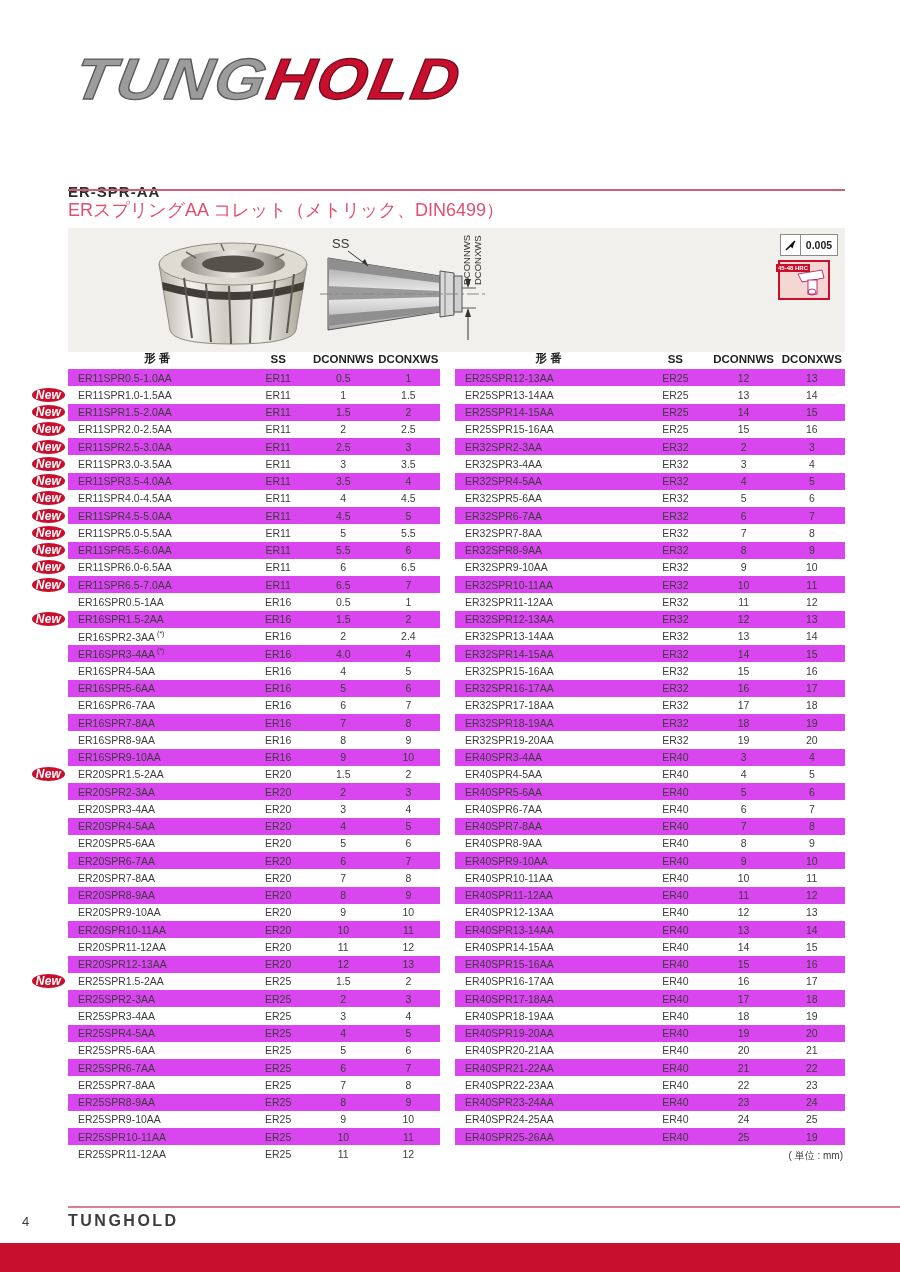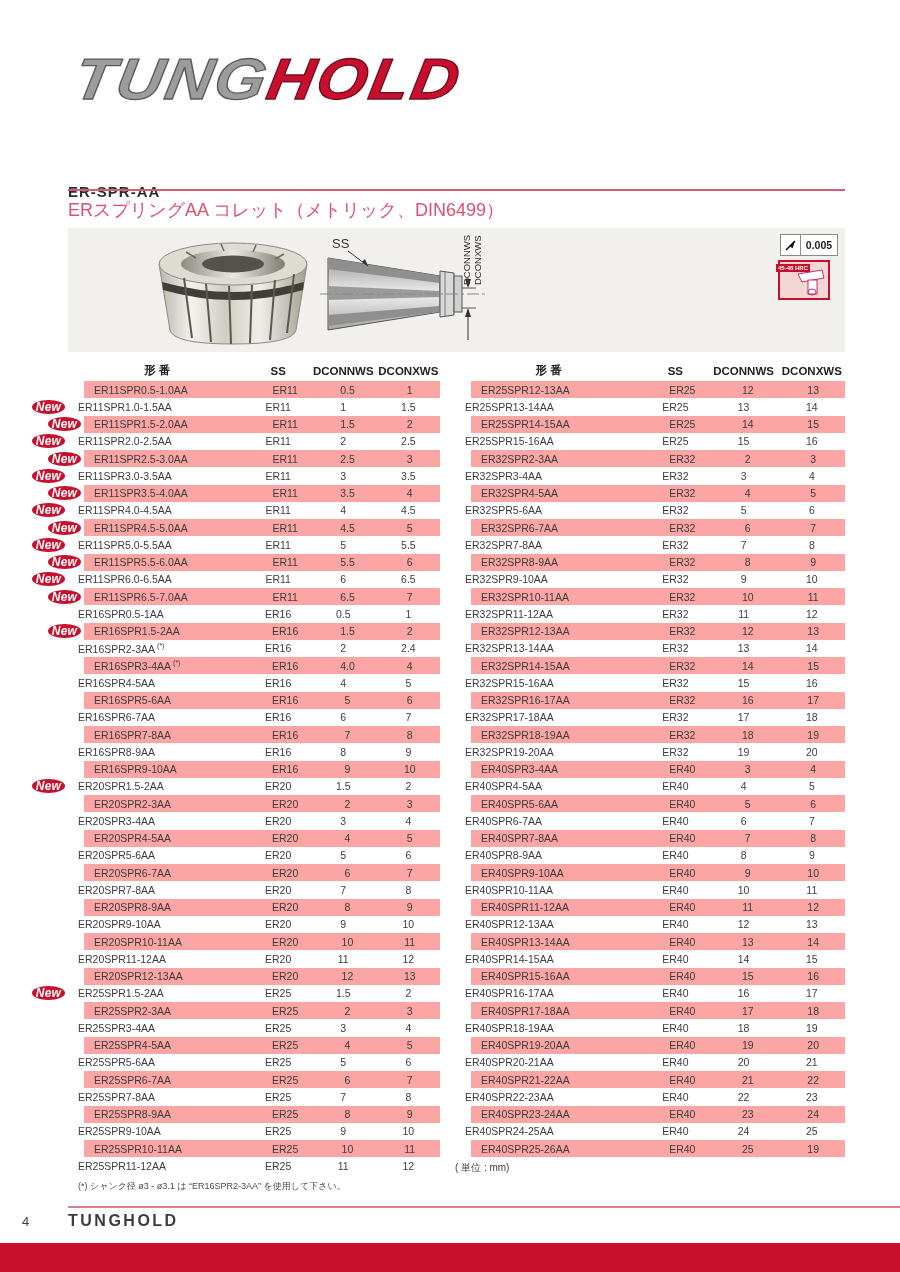--- a/index.html
+++ b/index.html
@@ -25,37 +25,37 @@
   .photo  { position:absolute; left:58px; top:2px; }
   .draw   { position:absolute; left:250px; top:0; }
   .tol-box { position:absolute; left:712px; top:6px; width:58px; height:22px; background:#fff; border:1px solid #8a8a8a; display:flex;font-weight:bold; }
   .tol-ico { width:20px; border-right:1px solid #8a8a8a; display:flex; align-items:center; justify-content:center; }
   .tol-val { flex:1; display:flex; align-items:center; justify-content:center; font-size:10.5px; color:#222; }
   .hrc-box { position:absolute; left:710px; top:32px; width:52px; height:40px; background:#f4d6d2; border:2px solid #c8102e; }
   .hrc-tag { position:absolute; left:-4px; top:2px; background:#c8102e; color:#fff; font-size:6px; font-weight:bold; padding:1px 2px; white-space:nowrap; }
   .hrc-sketch { position:absolute; right:2px; top:6px; }
 
   
-  .tables { position:absolute; left:68px; top:360px; width:777px; display:flex; gap:15px; align-items:flex-start; }
+  .tables { position:absolute; left:68px; top:348px; width:777px; display:flex; gap:15px; align-items:flex-start; }
   .tcol-left  { width:372px; }
   .tcol-right { width:390px; }
   .t-head { display:grid; grid-template-columns:48% 17% 18% 17%; height:21px; align-items:center; font-weight:bold; font-size:11.5px; color:#222; }
   .t-head .hc { text-align:center; }
   .t-row { position:relative; display:grid; grid-template-columns:48% 17% 18% 17%; height:17.25px; align-items:center; font-size:10.5px; color:#3c3c3c; }
-  .t-row.shade { background:#fca5a5;margin-left:16px; }
+  .t-row.shade { background:#d946ef; }
   .t-row .mc { text-align:left; padding-left:10px; white-space:nowrap; }
   .t-row .nc { text-align:center; }
   .t-row sup { font-size:7px; margin-left:2px; vertical-align:super; }
   .new-badge {
     position:absolute; left:-36px; top:1.5px; width:33px; height:14px; border-radius:50%;
     background:#c8102e; color:#fff; font-size:12px; font-weight:bold; font-style:italic;
     display:flex; align-items:center; justify-content:center; letter-spacing:.2px;
   }
   .footnote { margin-top:5px; padding-left:10px; font-size:9px; color:#4a4a4a; }
-  .unit-note { margin-top:4px; text-align:left; font-size:10px; color:#3c3c3c; padding-right:2px; }
+  .unit-note { margin-top:4px; text-align:right; font-size:10px; color:#3c3c3c; padding-right:2px; }
 
   
   .foot-rule { position:absolute; left:68px; top:1206px; width:832px; height:1.5px; background:#d9808f; }
   .page-num  { position:absolute; left:22px; top:1214px; font-size:13px; color:#3c3c3c; }
   .foot-brand{ position:absolute; left:68px; top:1212px; font-size:16px; font-weight:bold; letter-spacing:2.5px; color:#3c3c3c; }
   .bottom-bar{ position:absolute; left:0; top:1243px; width:900px; height:29px; background:#c8102e; }
 </style>
 </head>
 <body>
 
@@ -454,21 +454,20 @@
           <div class="nc">10</div>
           <div class="nc">11</div>
         </div>
         <div class="t-row">
           <div class="mc">ER25SPR11-12AA</div>
           <div class="nc">ER25</div>
           <div class="nc">11</div>
           <div class="nc">12</div>
         </div>
       </div>
-    <div class="footnote">(*) シャンク径 ø3 - ø3.1 は “ER16SPR2-3AA” を使用して下さい。</div>
   </div>
   <div class="tcol-right">
     <div id="table-right">
         <div class="t-head">
           <div class="hc">形 番</div>
           <div class="hc">SS</div>
           <div class="hc">DCONNWS</div>
           <div class="hc">DCONXWS</div>
         </div>
         <div class="t-row shade">

